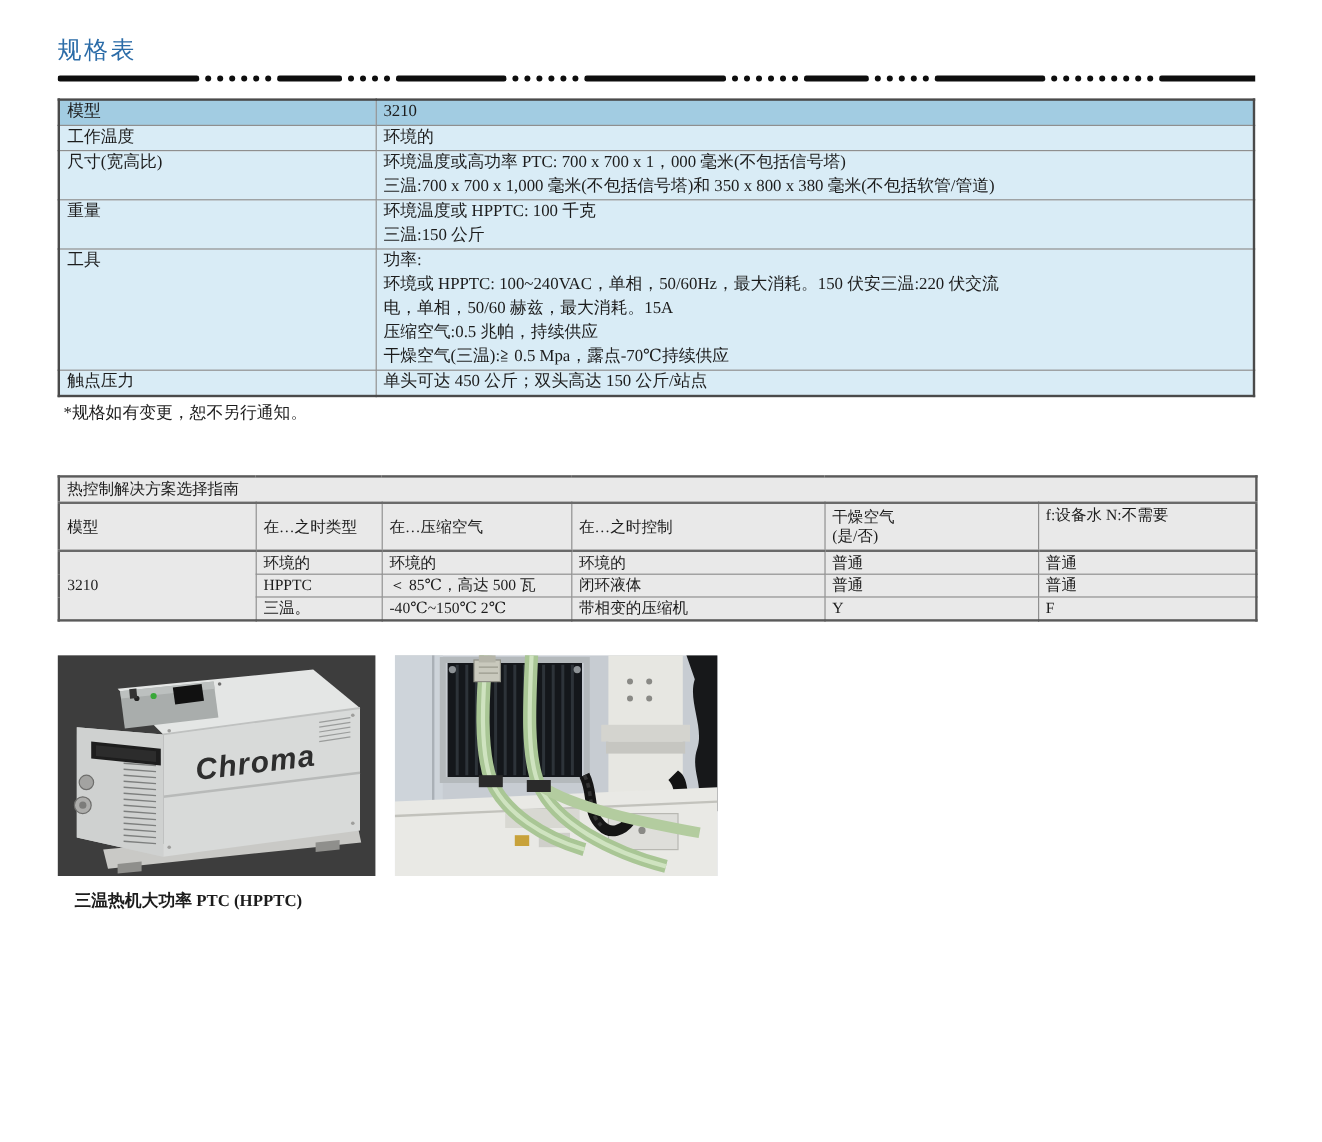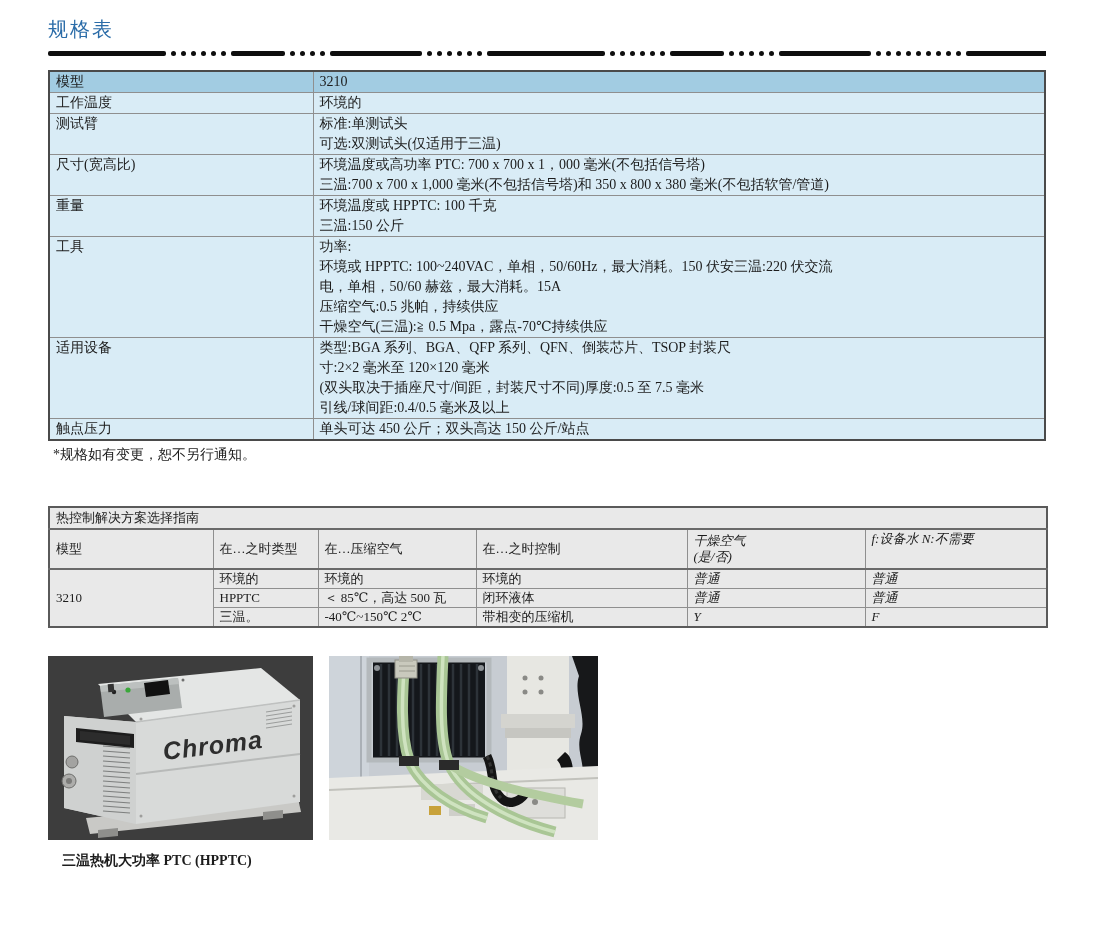--- a/index.html
+++ b/index.html
@@ -1,20 +1,20 @@
 <!DOCTYPE html>
 <html><head>
 <meta charset="utf-8">
 <style>
   html,body{margin:0;padding:0;}
   body{
     width:1102px;height:952px;background:#ffffff;position:relative;overflow:hidden;
     font-family:"Liberation Serif","DejaVu Serif",serif;color:#1c1c1c;
   }
-  .content{position:absolute;left:48px;top:16px;width:897px;}
+  .content{position:absolute;left:48px;top:28px;width:897px;}
 
   .page-title{
     color:#2b6ca8;font-size:20px;font-weight:normal;letter-spacing:2px;
     margin:0 0 7px 0;
   }
   .divider{display:flex;align-items:center;gap:5px;height:7px;margin-bottom:13px;overflow:hidden;width:998px;}
   .dash{height:5px;background:#0e0e0e;border-radius:2px;flex:0 0 auto;}
   .dot{width:5px;height:5px;border-radius:50%;background:#0e0e0e;flex:0 0 auto;}
 
   table.spec{border-collapse:collapse;width:998px;border:2px solid #4a4a4a;table-layout:fixed;}
@@ -33,21 +33,21 @@
   table.guide{
     border-collapse:collapse;width:998px;border:2px solid #5a5a5a;
     margin-top:42px;table-layout:fixed;
   }
   table.guide td{
     border:1px solid #8f8f8f;font-size:13px;line-height:16px;
     padding:1px 6px;text-align:left;background:#e9e9e9;vertical-align:middle;
   }
   table.guide tr.title-row td{line-height:18px;border-bottom:2px solid #6a6a6a;}
   table.guide tr.hdr td{height:36px;border-bottom:2px solid #6a6a6a;}
-  .center{text-align:center;font-style:italic;}
+  .center{text-align:center;}
   .vtop{vertical-align:top !important;}
 
   .photos{display:flex;gap:16px;margin-top:28px;}
   .photos svg{display:block;}
   .caption{font-size:14px;margin-top:12px;margin-left:14px;font-weight:bold;}
 </style>
 </head>
 <body>
 
 <div class="content">
@@ -107,48 +107,36 @@
     <tbody>
       <tr class="head">
         <td class="lbl">模型</td>
         <td>3210</td>
       </tr>
       <tr>
         <td class="lbl">工作温度</td>
         <td>环境的</td>
       </tr>
       <tr>
-        <td class="lbl vmid">测试臂</td>
-        <td class="ml">标准:单测试头
-可选:双测试头(仅适用于三温)</td>
-      </tr>
-      <tr>
         <td class="lbl vmid">尺寸(宽高比)</td>
         <td class="ml">环境温度或高功率 PTC: 700 x 700 x 1，000 毫米(不包括信号塔)
 三温:700 x 700 x 1,000 毫米(不包括信号塔)和 350 x 800 x 380 毫米(不包括软管/管道)</td>
       </tr>
       <tr>
         <td class="lbl vmid">重量</td>
         <td class="ml">环境温度或 HPPTC: 100 千克
 三温:150 公斤</td>
       </tr>
       <tr>
         <td class="lbl vmid">工具</td>
         <td class="ml">功率:
 环境或 HPPTC: 100~240VAC，单相，50/60Hz，最大消耗。150 伏安三温:220 伏交流
 电，单相，50/60 赫兹，最大消耗。15A
 压缩空气:0.5 兆帕，持续供应
 干燥空气(三温):≧ 0.5 Mpa，露点-70℃持续供应</td>
-      </tr>
-      <tr>
-        <td class="lbl vmid">适用设备</td>
-        <td class="ml tall">类型:BGA 系列、BGA、QFP 系列、QFN、倒装芯片、TSOP 封装尺
-寸:2×2 毫米至 120×120 毫米
-(双头取决于插座尺寸/间距，封装尺寸不同)厚度:0.5 至 7.5 毫米
-引线/球间距:0.4/0.5 毫米及以上</td>
       </tr>
       <tr>
         <td class="lbl">触点压力</td>
         <td>单头可达 450 公斤；双头高达 150 公斤/站点</td>
       </tr>
     </tbody>
   </table>
 
   <div class="note">*规格如有变更，恕不另行通知。</div>
 

